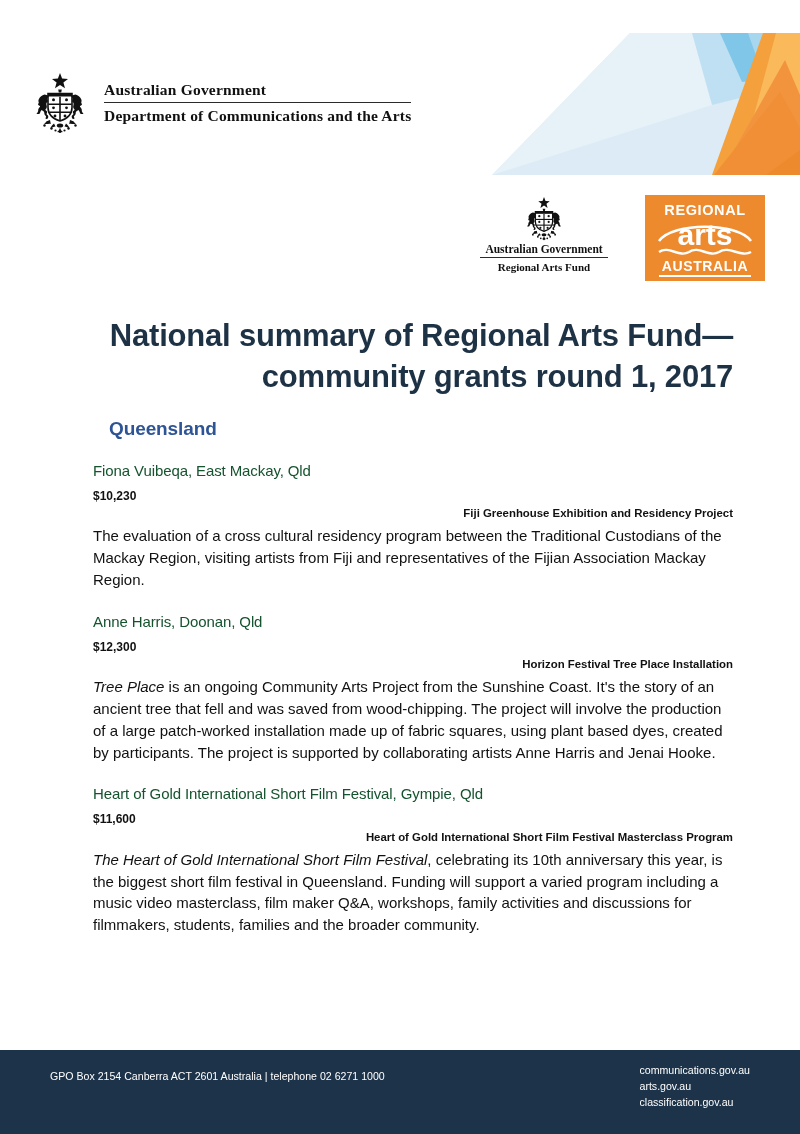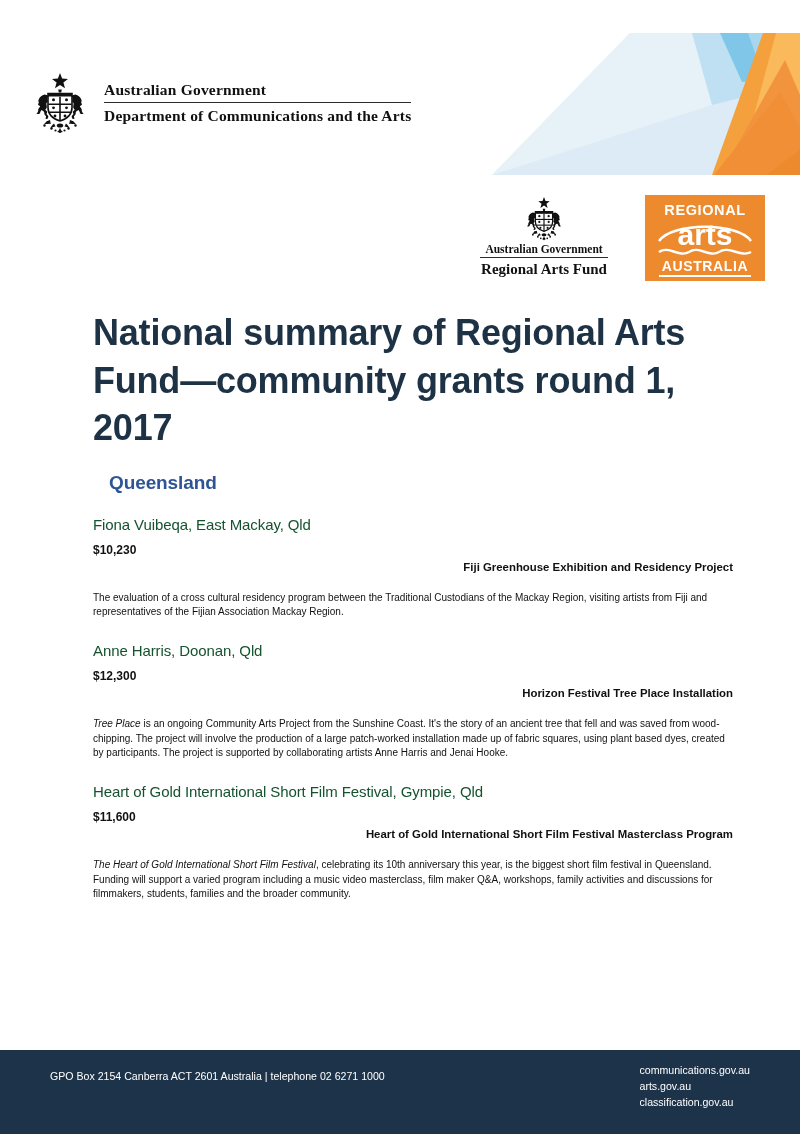--- a/index.html
+++ b/index.html
@@ -76,21 +76,21 @@
     margin-top: 2px;
   }
   .raf-text .l1 {
     font-size: 11.5px;
     font-weight: bold;
     padding-bottom: 2px;
     white-space: nowrap;
   }
   .raf-text .rule { height: 1px; background: #2b2b2b; }
   .raf-text .l2 {
-    font-size: 15px;
+    font-size: 11px;
     font-weight: bold;
     padding-top: 3px;
     white-space: nowrap;
   }
 
   
   .raa-logo {
     position: absolute;
     top: 195px;
     left: 607px;
@@ -102,26 +102,27 @@
   .raa-logo svg { display: block; }
 
   
   .content {
     position: absolute;
     left: 93px;
     top: 308px;
     width: 640px;
   }
   .doc-title {
-    font-size: 36px;
+    font-size: 31px;
     font-weight: 600;
     color: #1E3246;
     line-height: 1.32;
     letter-spacing: -0.2px;
-    margin: 1px 0 20px 0;
+    margin: 8px 0 20px 0;
+    text-align: right;
   }
   .state-heading {
     font-size: 19px;
     font-weight: 600;
     color: #2E5496;
     margin: 0 0 22px 16px;
     letter-spacing: -0.1px;
   }
   .grant { margin-bottom: 22px; }
   .grant-heading {
@@ -138,24 +139,24 @@
     line-height: 1.42;
   }
   .grant-project {
     font-size: 11.4px;
     font-weight: bold;
     color: #111111;
     line-height: 1.42;
     text-align: right;
   }
   .grant-desc {
-    font-size: 10px;
+    font-size: 15px;
     color: #111111;
     line-height: 1.46;
-    margin-top: 16px;
+    margin-top: 4px;
   }
   .grant-desc .it { font-style: italic; }
 
   
   .footer {
     position: absolute;
     left: 0;
     right: 0;
     top: 1050px;
     height: 104px;

